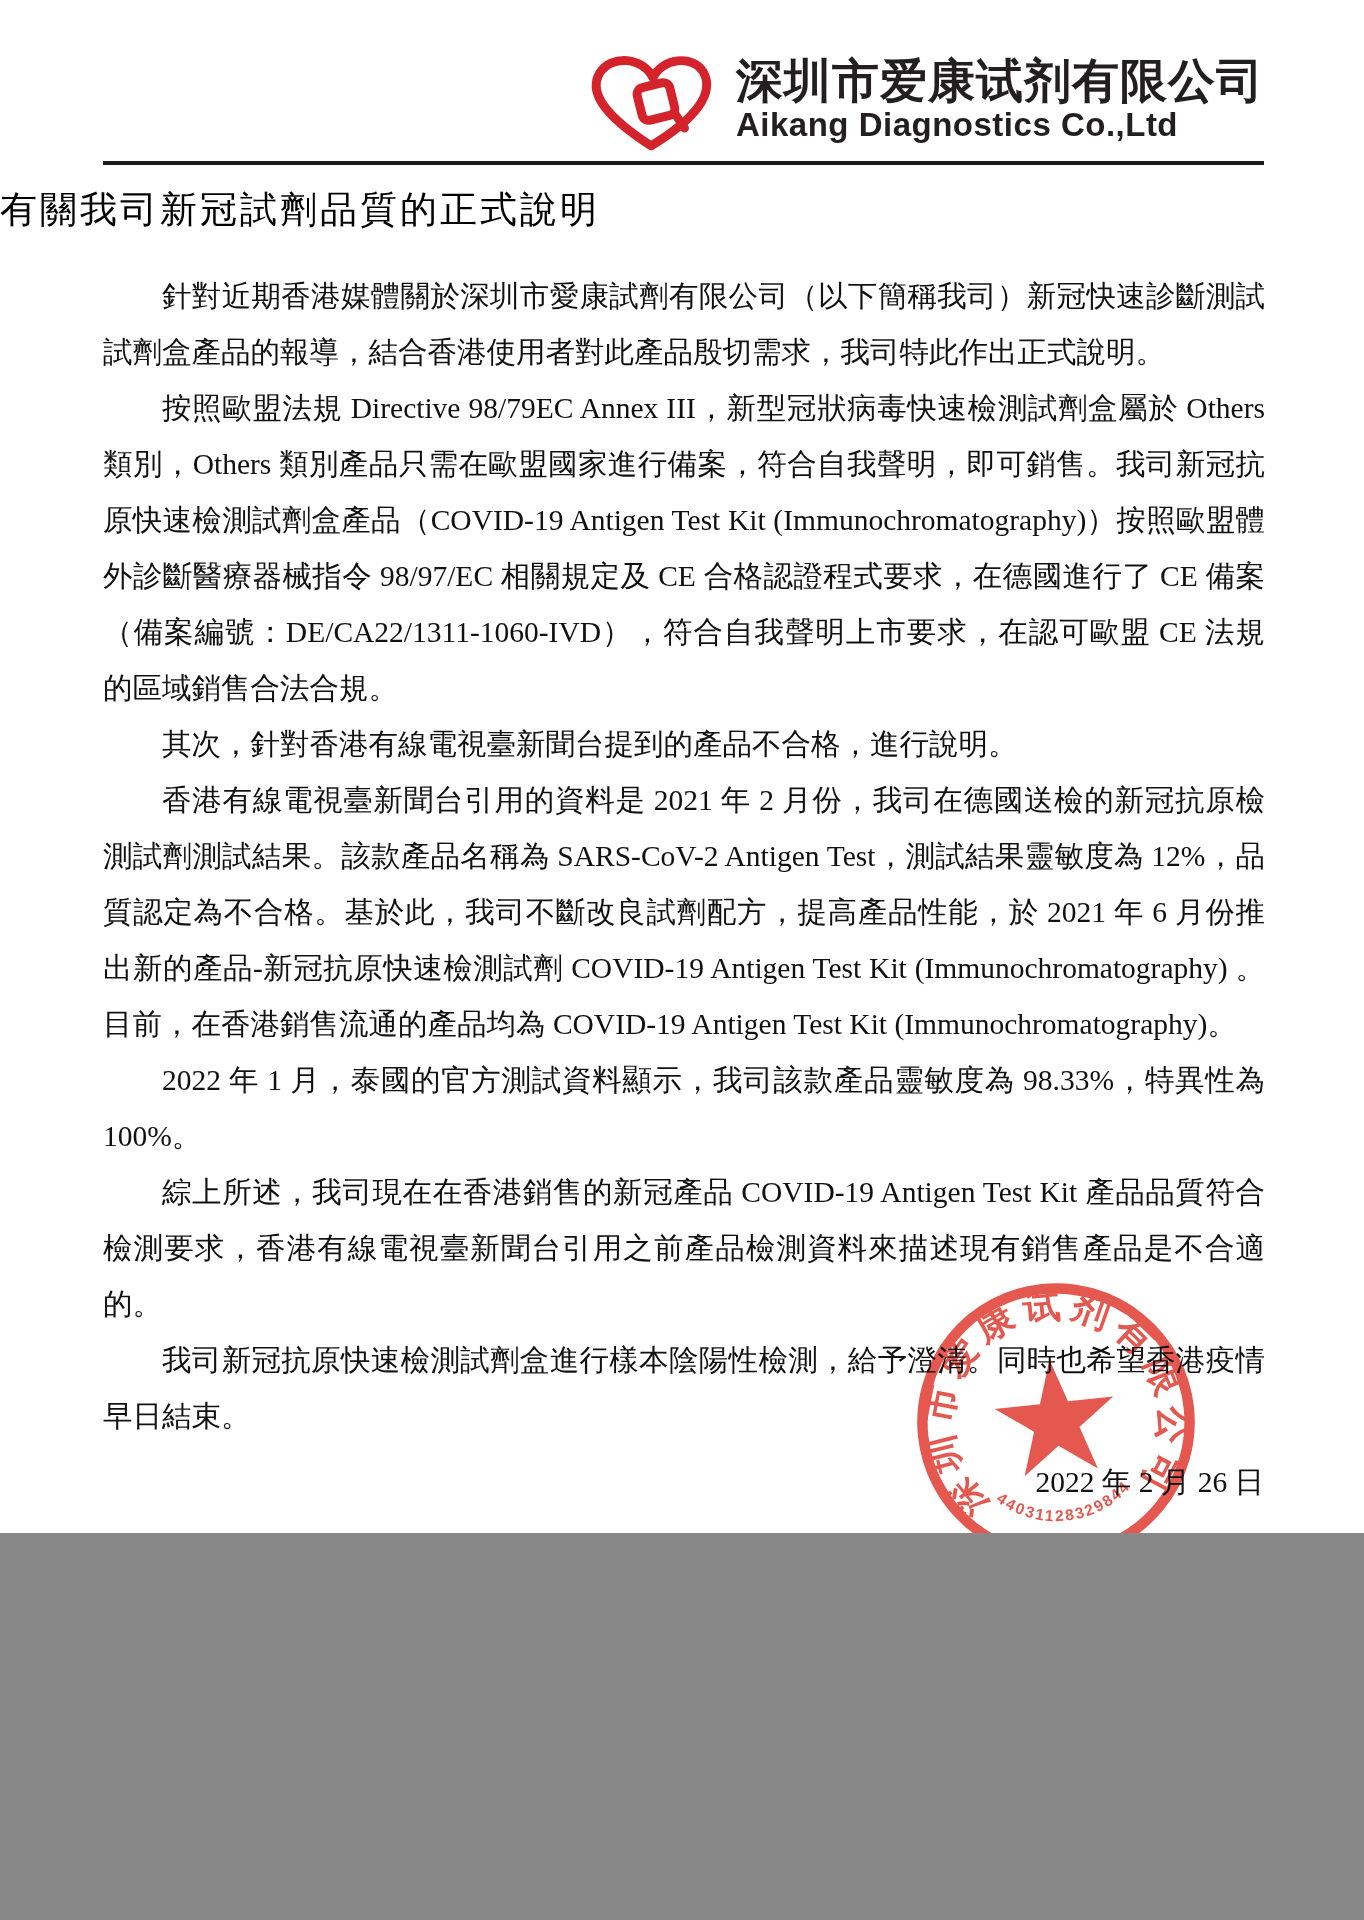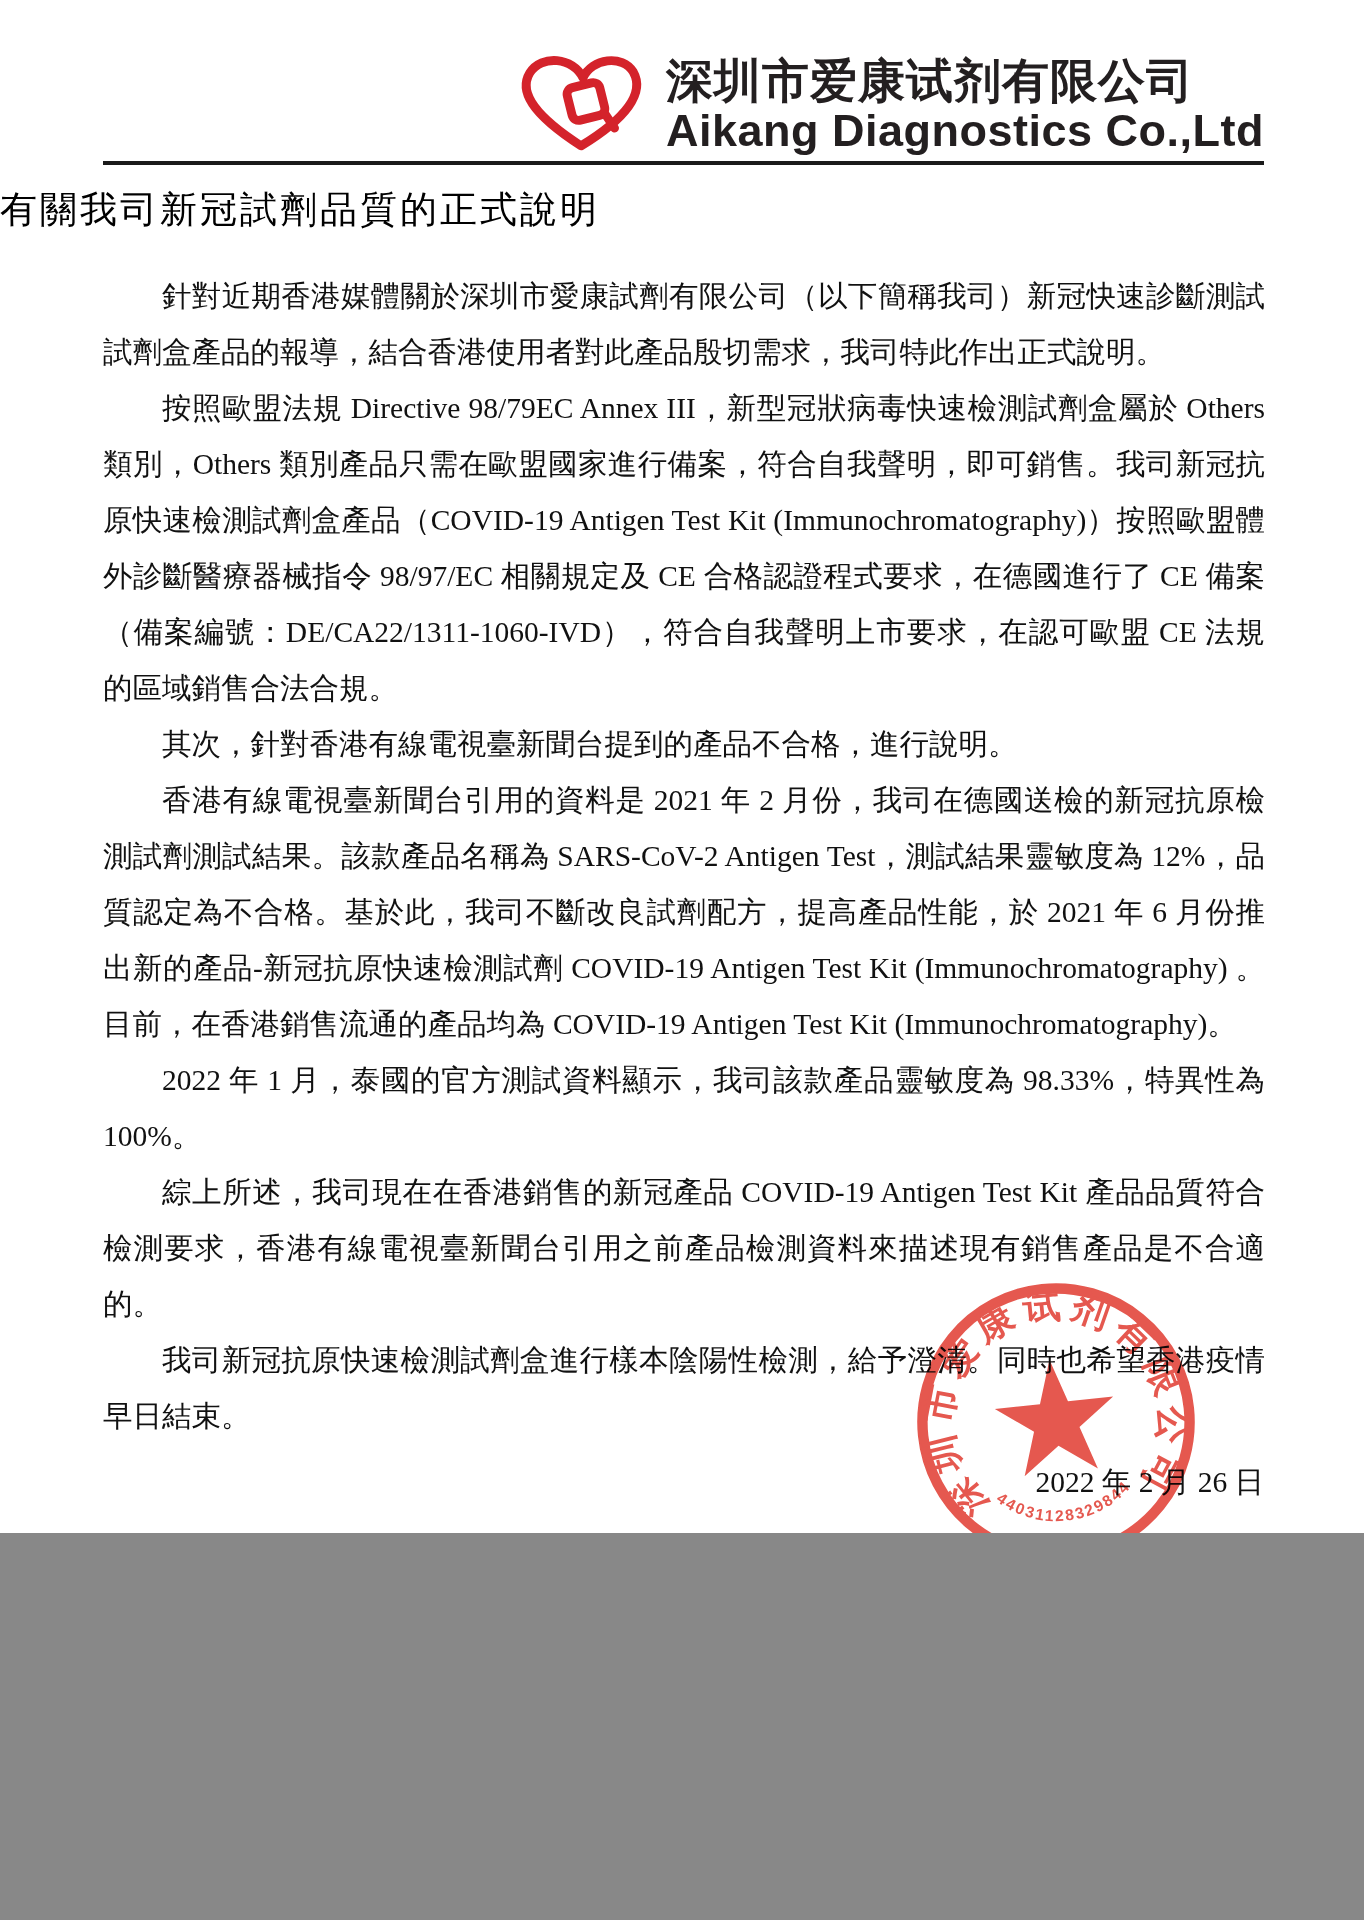--- a/index.html
+++ b/index.html
@@ -30,21 +30,21 @@
   .header-text {
     display: flex;
     flex-direction: column;
     align-items: flex-start;
     font-family: "Liberation Sans", "DejaVu Sans", sans-serif;
     font-weight: bold;
     line-height: 1.08;
     padding-top: 6px;
   }
   .header-cn { font-size: 47px; letter-spacing: 1px; color: #231f20; }
-  .header-en { font-size: 45px; color: #231f20; letter-spacing: 0.5px; }
+  .header-en { font-size: 33px; color: #231f20; letter-spacing: 0.5px; }
   .header-rule {
     position: absolute;
     top: 161px;
     left: 103px;
     right: 100px;
     height: 4px;
     background: #1a1a1a;
   }
   
   .doc-title {

